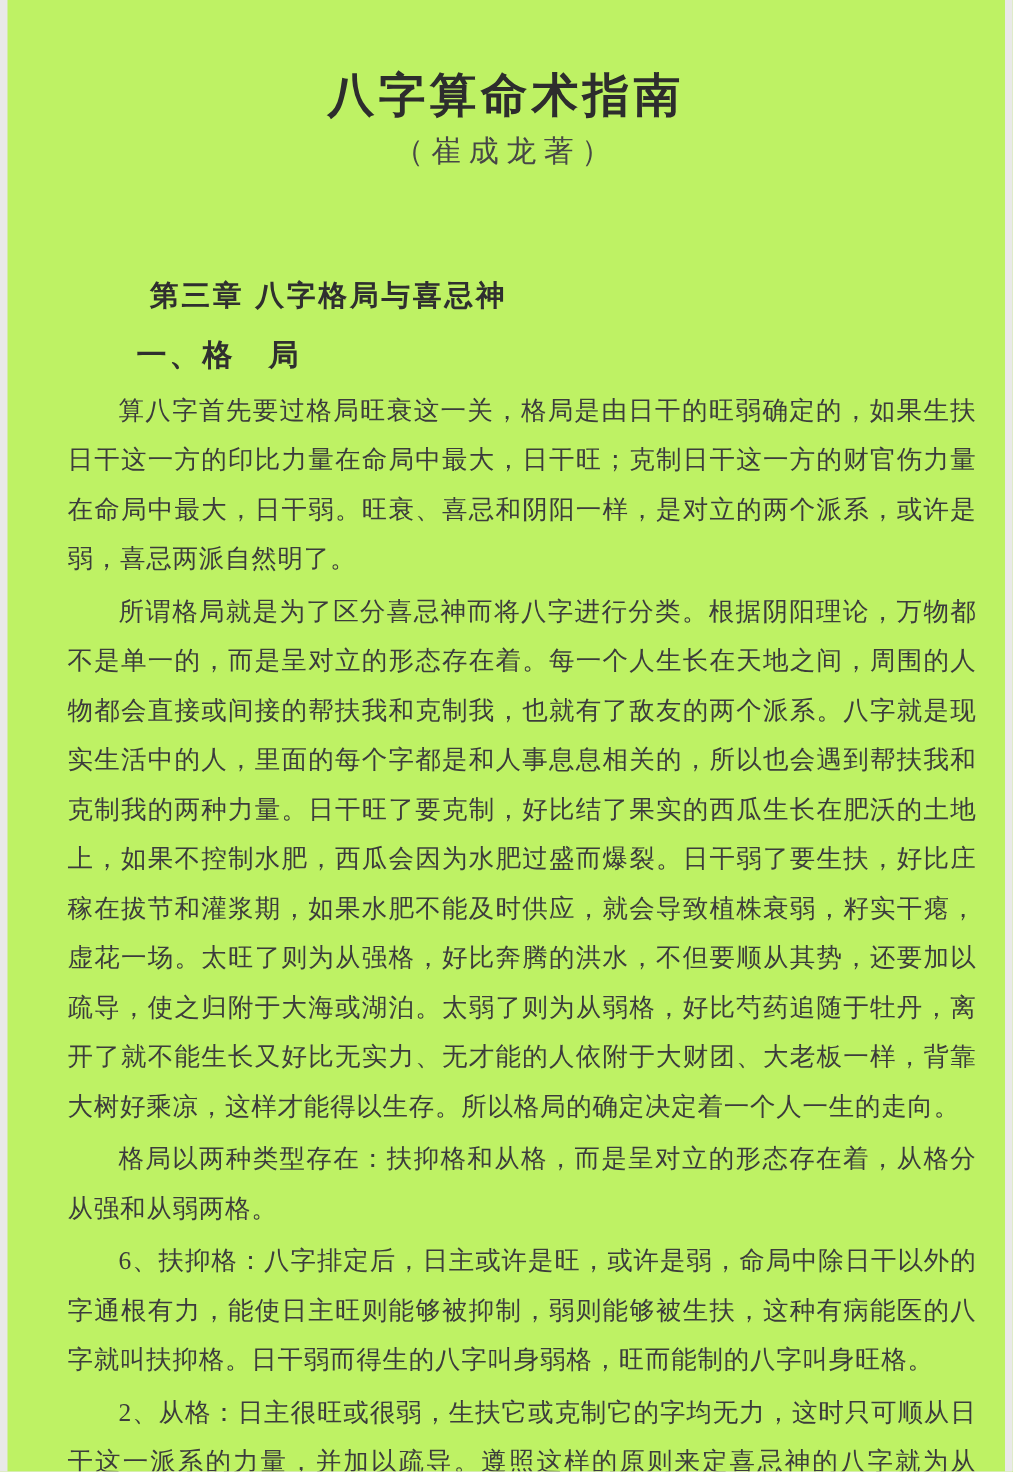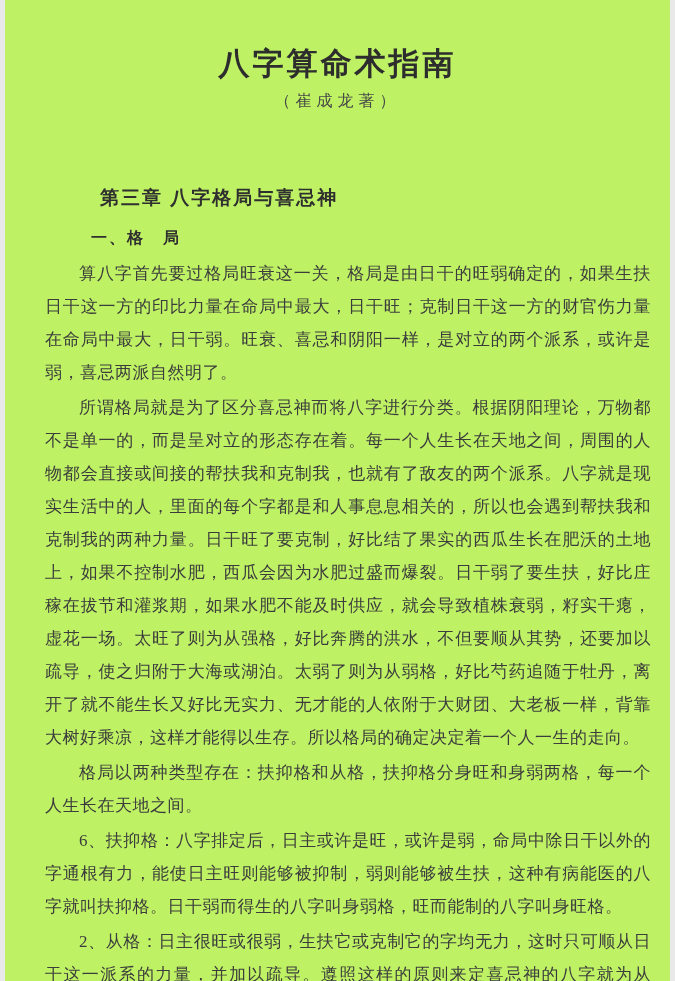--- a/index.html
+++ b/index.html
@@ -19,40 +19,40 @@
     font-family:"Liberation Sans", sans-serif;
     font-weight:bold;
     font-size:31px;
     line-height:40px;
     letter-spacing:3px;
     color:#2d2d2d;
   }
   .byline {
     margin:2px 0 0 0;
     font-family:"Liberation Serif", serif;
-    font-size:16px;
+    font-size:20px;
     line-height:30px;
     letter-spacing:5px;
     color:#474747;
   }
   .content { margin:0 19px 0 40px; }
   .chapter-heading {
     margin:70px 0 0 55px;
     font-family:"Liberation Sans", sans-serif;
     font-weight:bold;
     font-size:19px;
     line-height:24px;
     letter-spacing:2px;
     color:#2f2f2f;
   }
   .section-heading {
     margin:17px 0 0 46px;
     font-family:"Liberation Sans", sans-serif;
     font-weight:bold;
-    font-size:16px;
+    font-size:20px;
     line-height:21px;
     letter-spacing:2px;
     color:#2f2f2f;
   }
   .body-text { margin-top:9px; }
   .body-para {
     margin:0 0 2px 0;
     font-family:"Liberation Serif", serif;
     font-size:17px;
     line-height:33px;
@@ -74,20 +74,20 @@
 
   <div class="content">
 
     <h2 class="chapter-heading">第三章 八字格局与喜忌神</h2>
 
     <h3 class="section-heading">一、格　局</h3>
 
     <div class="body-text">
       <p class="body-para">算八字首先要过格局旺衰这一关，格局是由日干的旺弱确定的，如果生扶日干这一方的印比力量在命局中最大，日干旺；克制日干这一方的财官伤力量在命局中最大，日干弱。旺衰、喜忌和阴阳一样，是对立的两个派系，或许是弱，喜忌两派自然明了。</p>
       <p class="body-para">所谓格局就是为了区分喜忌神而将八字进行分类。根据阴阳理论，万物都不是单一的，而是呈对立的形态存在着。每一个人生长在天地之间，周围的人物都会直接或间接的帮扶我和克制我，也就有了敌友的两个派系。八字就是现实生活中的人，里面的每个字都是和人事息息相关的，所以也会遇到帮扶我和克制我的两种力量。日干旺了要克制，好比结了果实的西瓜生长在肥沃的土地上，如果不控制水肥，西瓜会因为水肥过盛而爆裂。日干弱了要生扶，好比庄稼在拔节和灌浆期，如果水肥不能及时供应，就会导致植株衰弱，籽实干瘪，虚花一场。太旺了则为从强格，好比奔腾的洪水，不但要顺从其势，还要加以疏导，使之归附于大海或湖泊。太弱了则为从弱格，好比芍药追随于牡丹，离开了就不能生长又好比无实力、无才能的人依附于大财团、大老板一样，背靠大树好乘凉，这样才能得以生存。所以格局的确定决定着一个人一生的走向。</p>
-      <p class="body-para">格局以两种类型存在：扶抑格和从格，扶抑格分身旺和身弱两格，每一个人生长在天地之间。</p>
+      <p class="body-para">格局以两种类型存在：扶抑格和从格，而是呈对立的形态存在着，从格分从强和从弱两格。</p>
       <p class="body-para">6、扶抑格：八字排定后，日主或许是旺，或许是弱，命局中除日干以外的字通根有力，能使日主旺则能够被抑制，弱则能够被生扶，这种有病能医的八字就叫扶抑格。日干弱而得生的八字叫身弱格，旺而能制的八字叫身旺格。</p>
       <p class="body-para">2、从格：日主很旺或很弱，生扶它或克制它的字均无力，这时只可顺从日干这一派系的力量，并加以疏导。遵照这样的原则来定喜忌神的八字就为从格。</p>
     </div>
 
   </div>
 
 </div>
 
 </body></html>

